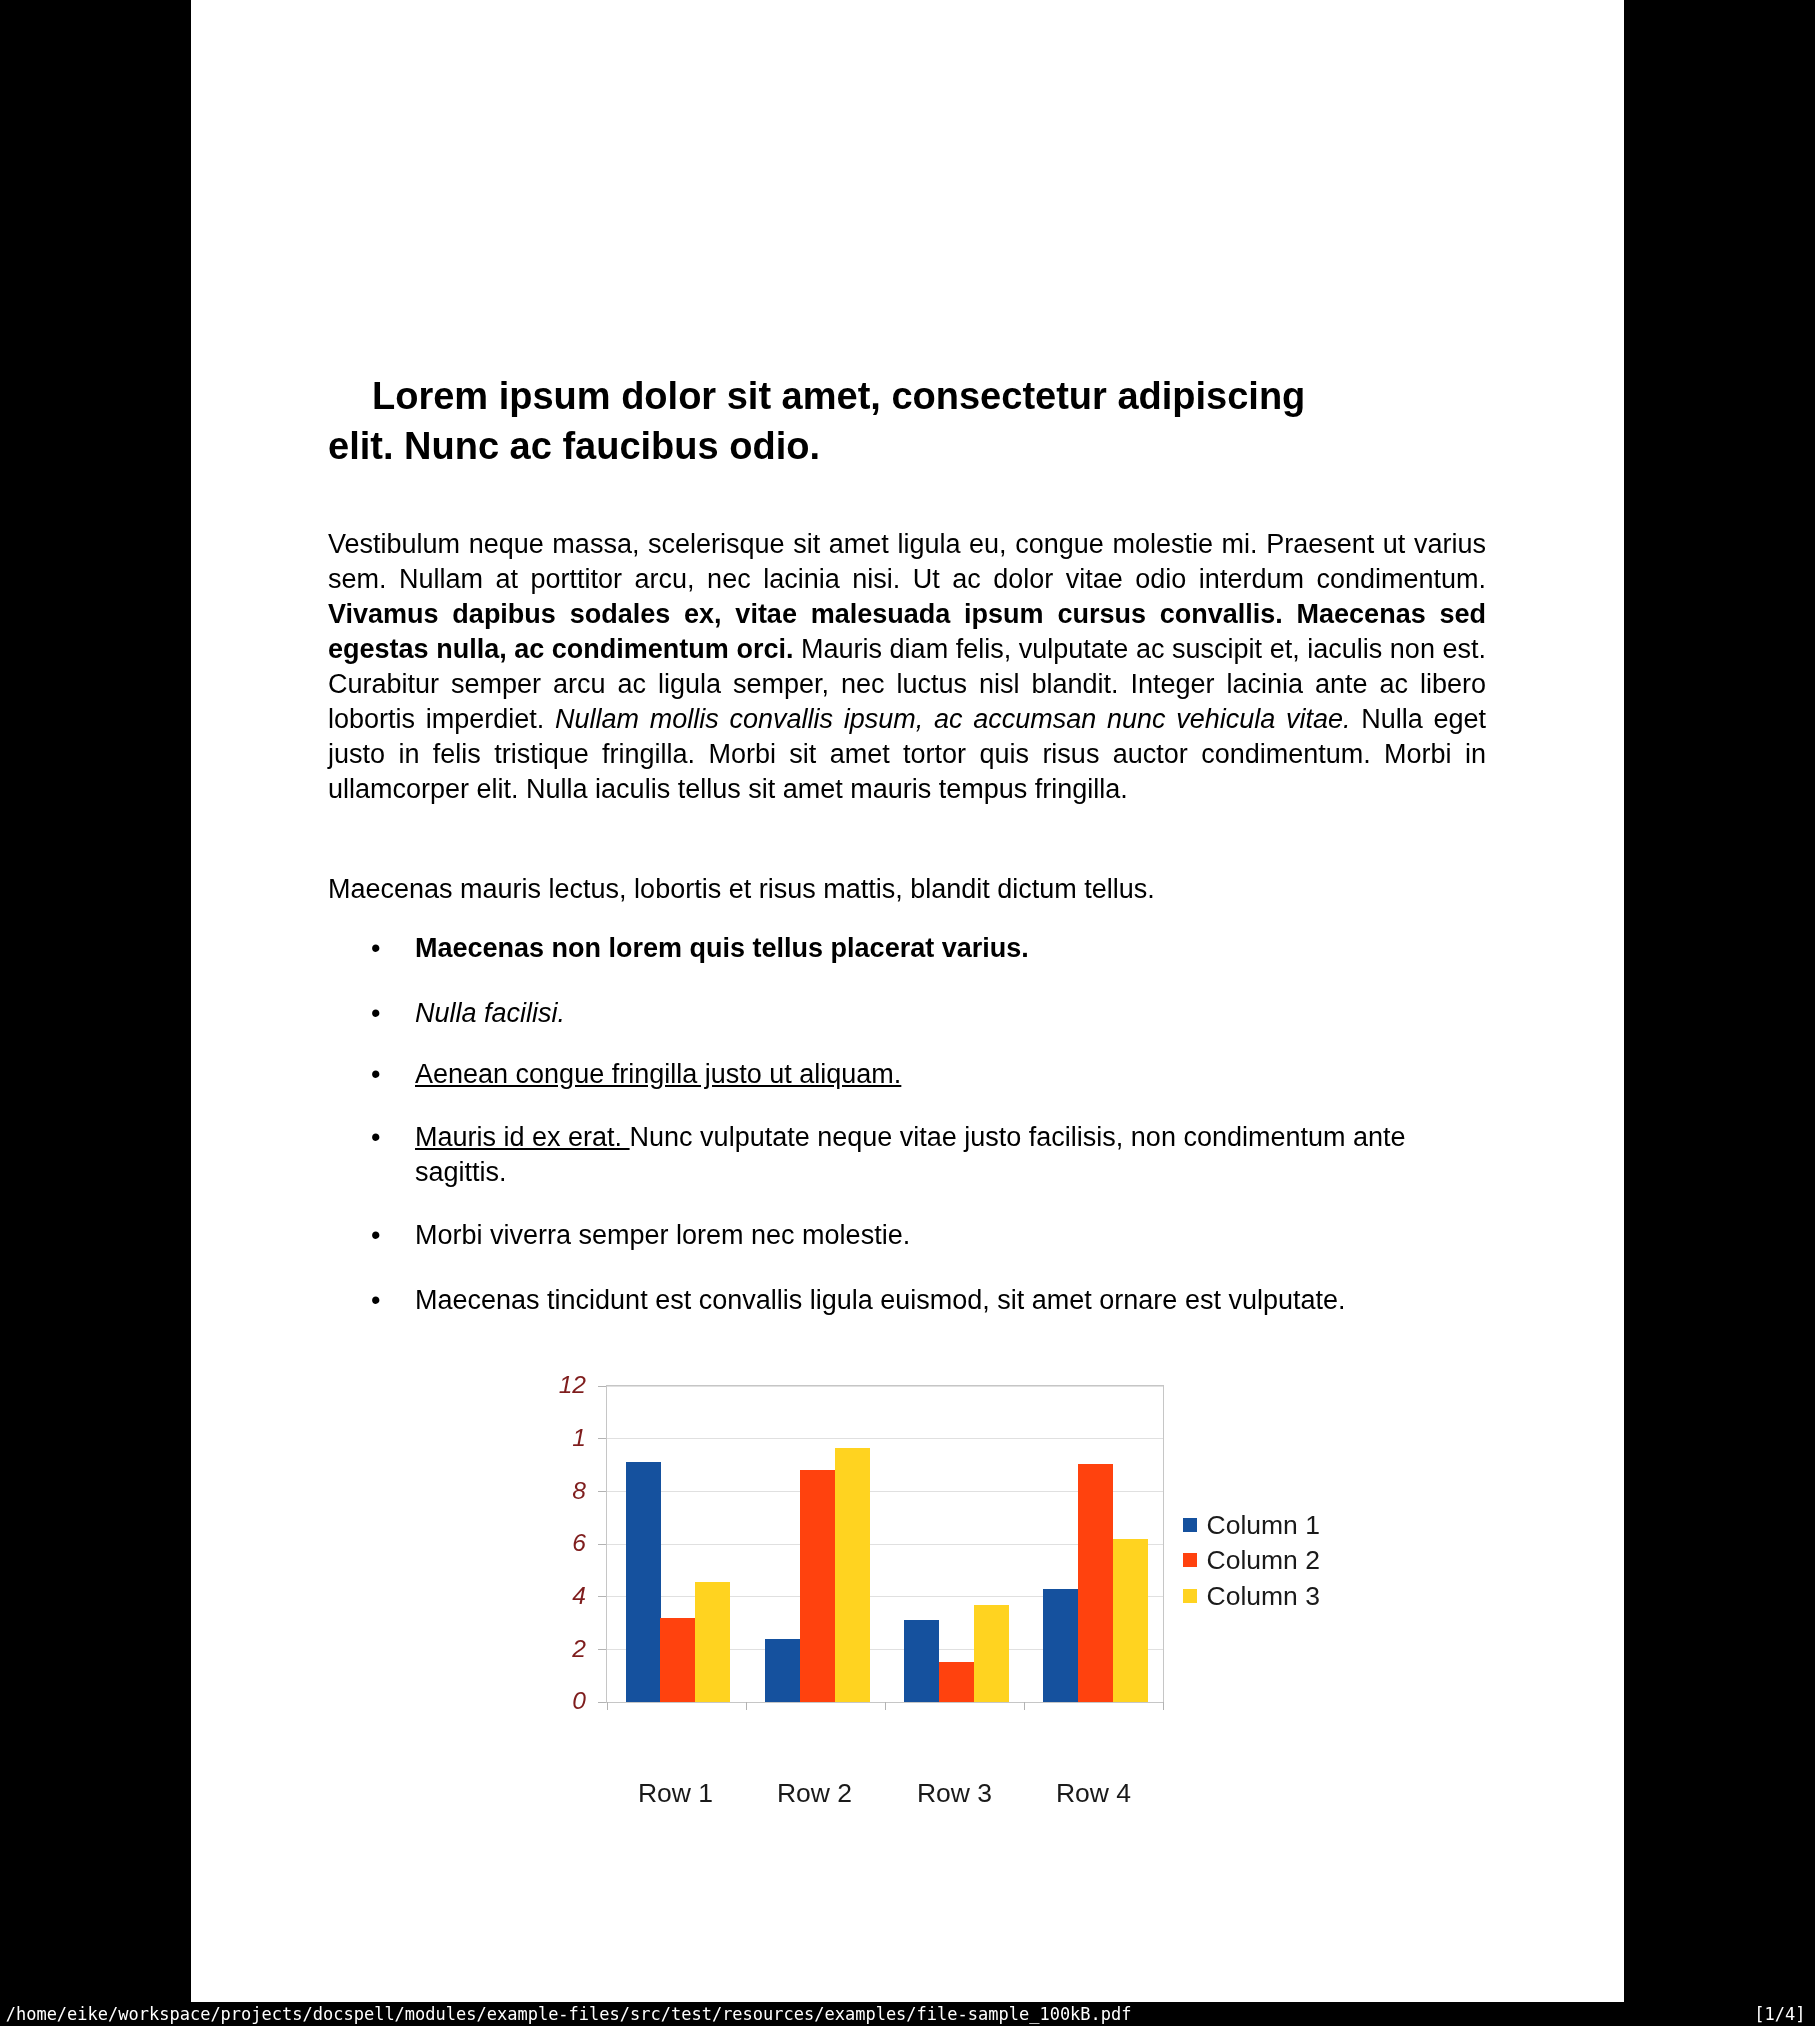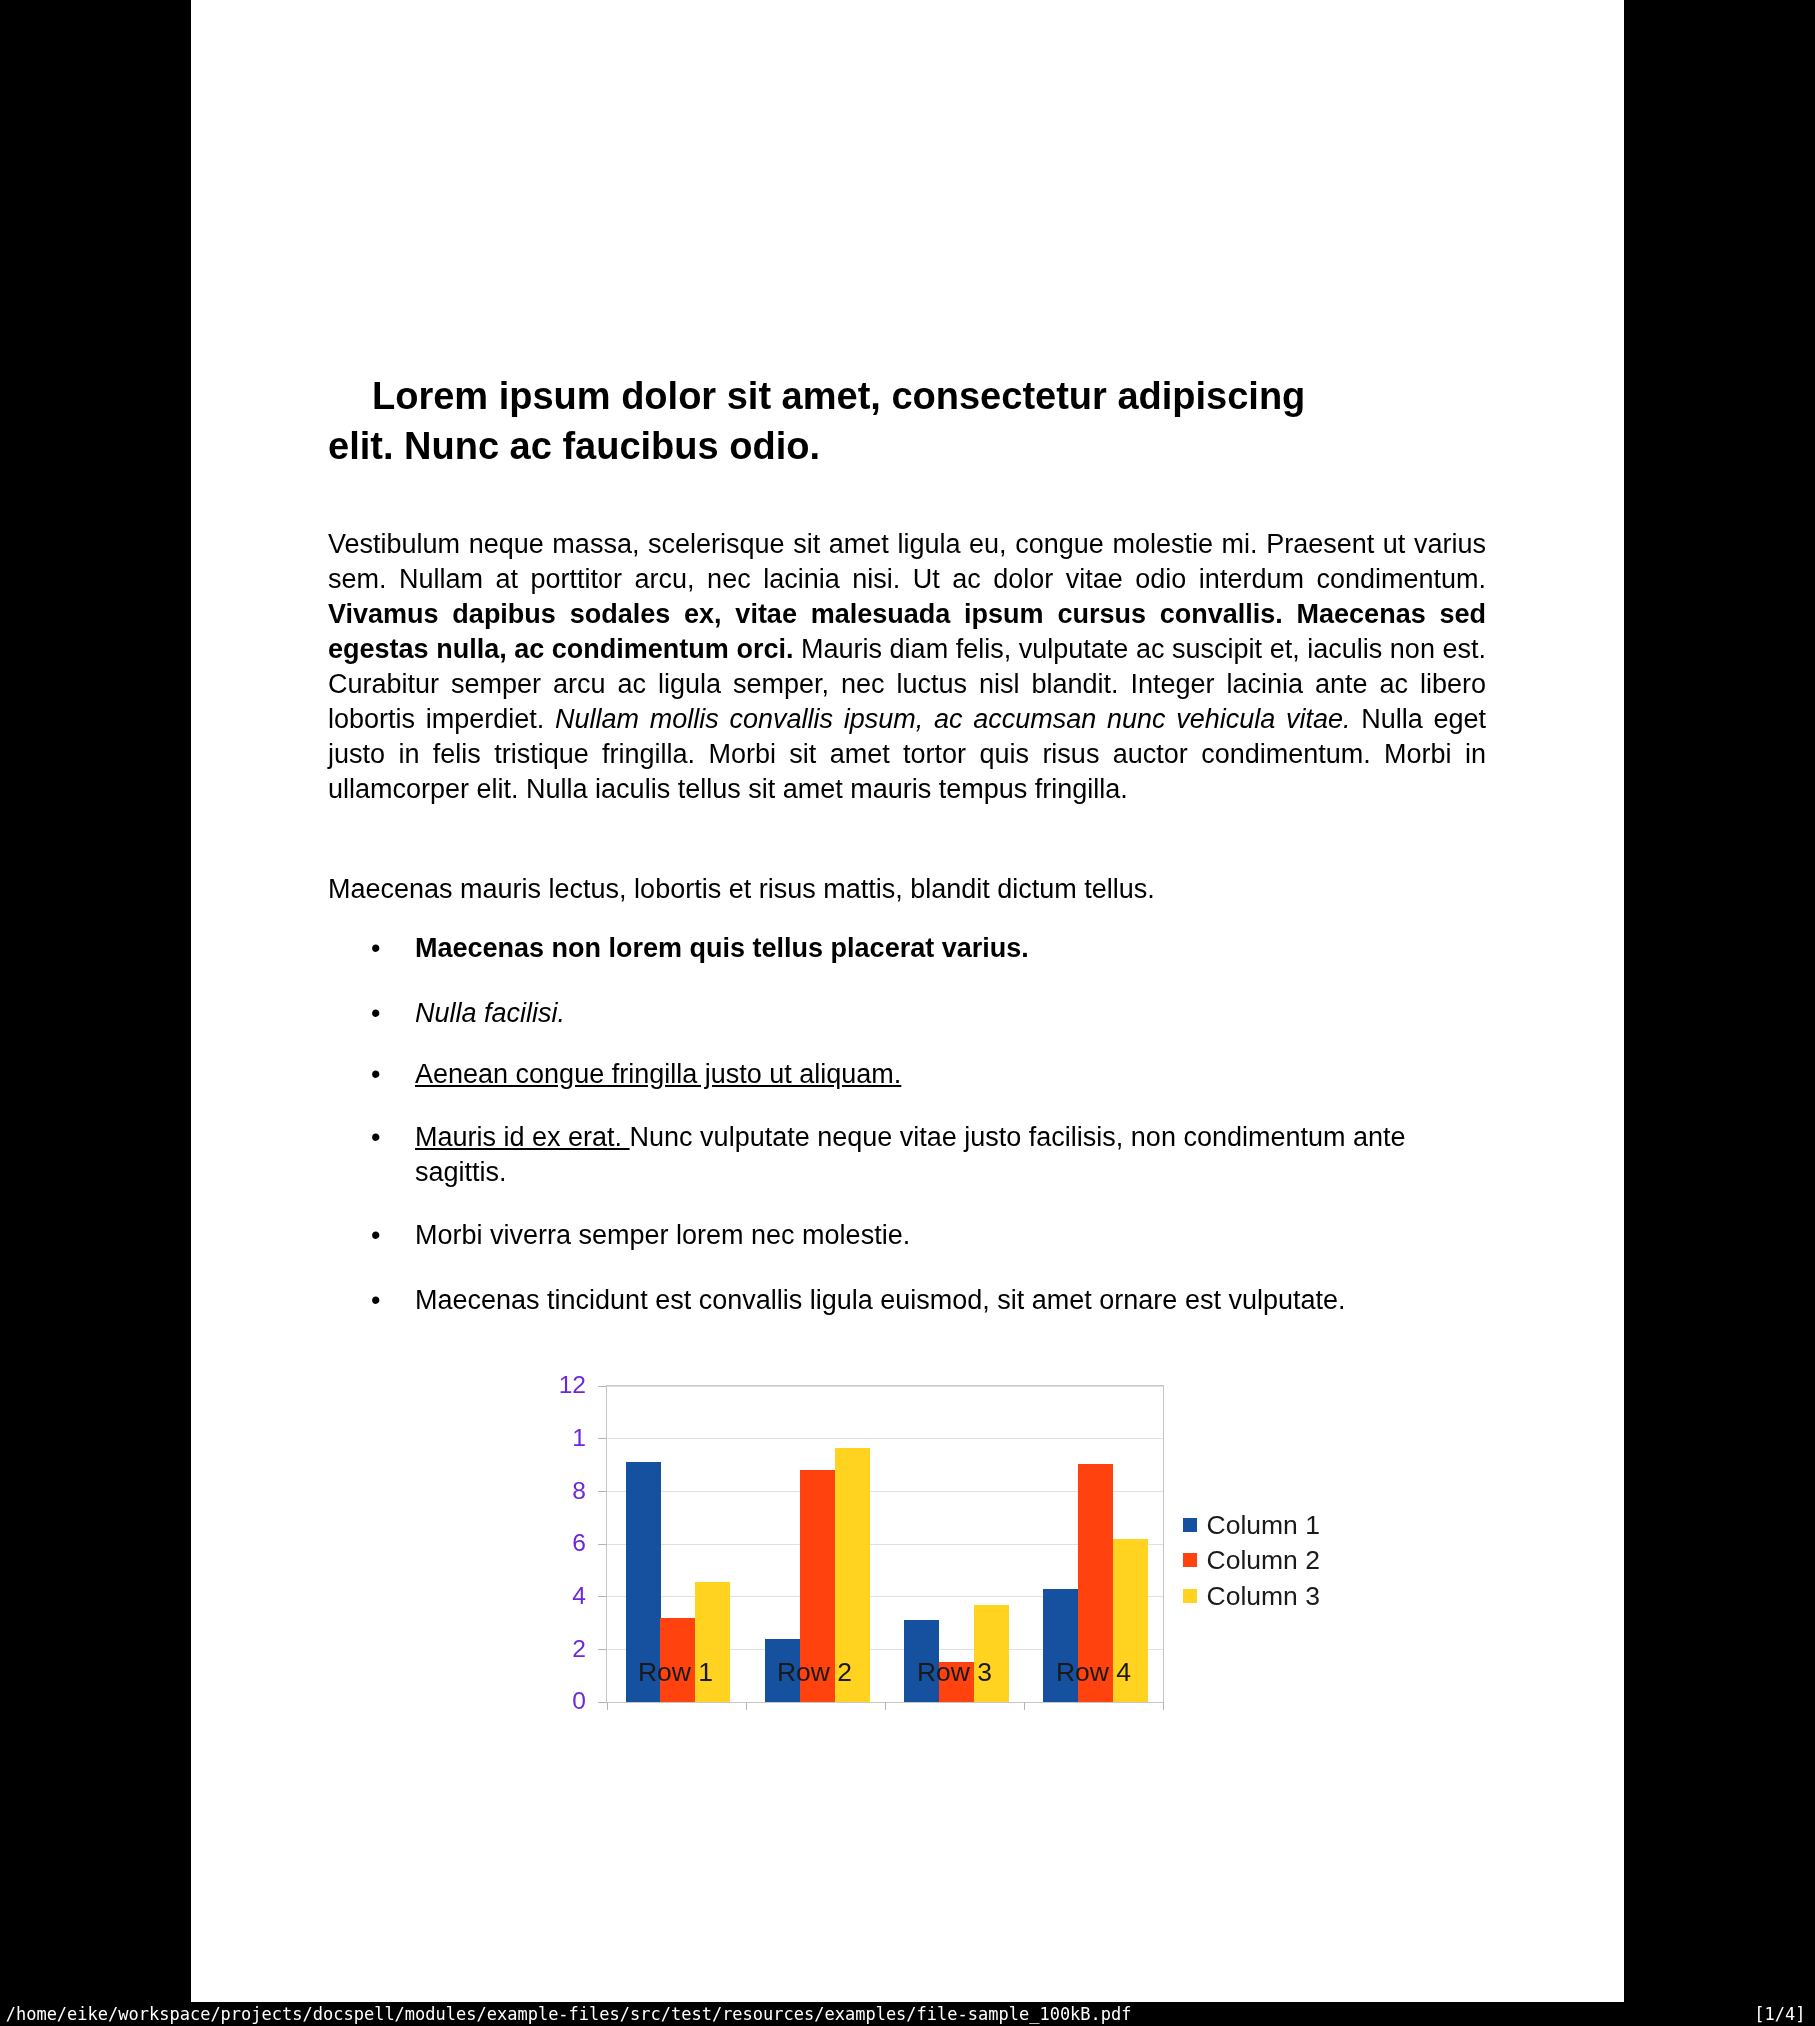--- a/index.html
+++ b/index.html
@@ -44,25 +44,25 @@
   .chart-area{position:absolute;left:0;top:0;width:1433px;height:0;}
   .plot{
     position:absolute;left:415px;top:1385px;width:556px;height:316px;
     border:0.9px solid #c6c6c6;box-sizing:content-box;background:#fff;
   }
   .gridline{position:absolute;left:0;width:556px;height:0.9px;background:#e0e0e0;}
   .ytick{position:absolute;width:8.5px;height:0.9px;background:#b3b3b3;left:-9.5px;}
   .xtick{position:absolute;width:0.9px;height:7.6px;background:#b3b3b3;top:316px;}
   .ylabel{
     position:absolute;width:57px;text-align:right;right:1038px;
-    font-size:24.6px;line-height:24.6px;color:#6d28d9;
+    font-size:24.6px;line-height:24.6px;color:#7f1d1d;font-style:italic;
   }
   .bar{position:absolute;bottom:0;width:35px;}
   .xlabel{
-    position:absolute;width:151px;text-align:center;top:1658px;
+    position:absolute;width:151px;text-align:center;top:1779px;
     font-size:26.5px;line-height:28px;color:#1a1a1a;
   }
   .legend-row{position:absolute;left:992px;height:36px;display:flex;align-items:center;}
   .legend-swatch{width:14px;height:14px;margin-right:9.5px;flex:0 0 auto;}
   .legend-label{font-size:26.5px;color:#1a1a1a;white-space:nowrap;}
   
   .statusbar{
     position:absolute;left:0;top:2002px;width:1815px;height:24.6px;background:#000;
     color:#fff;font-family:"DejaVu Sans Mono","Liberation Mono",monospace;
     font-size:17px;line-height:24.6px;display:flex;justify-content:space-between;

